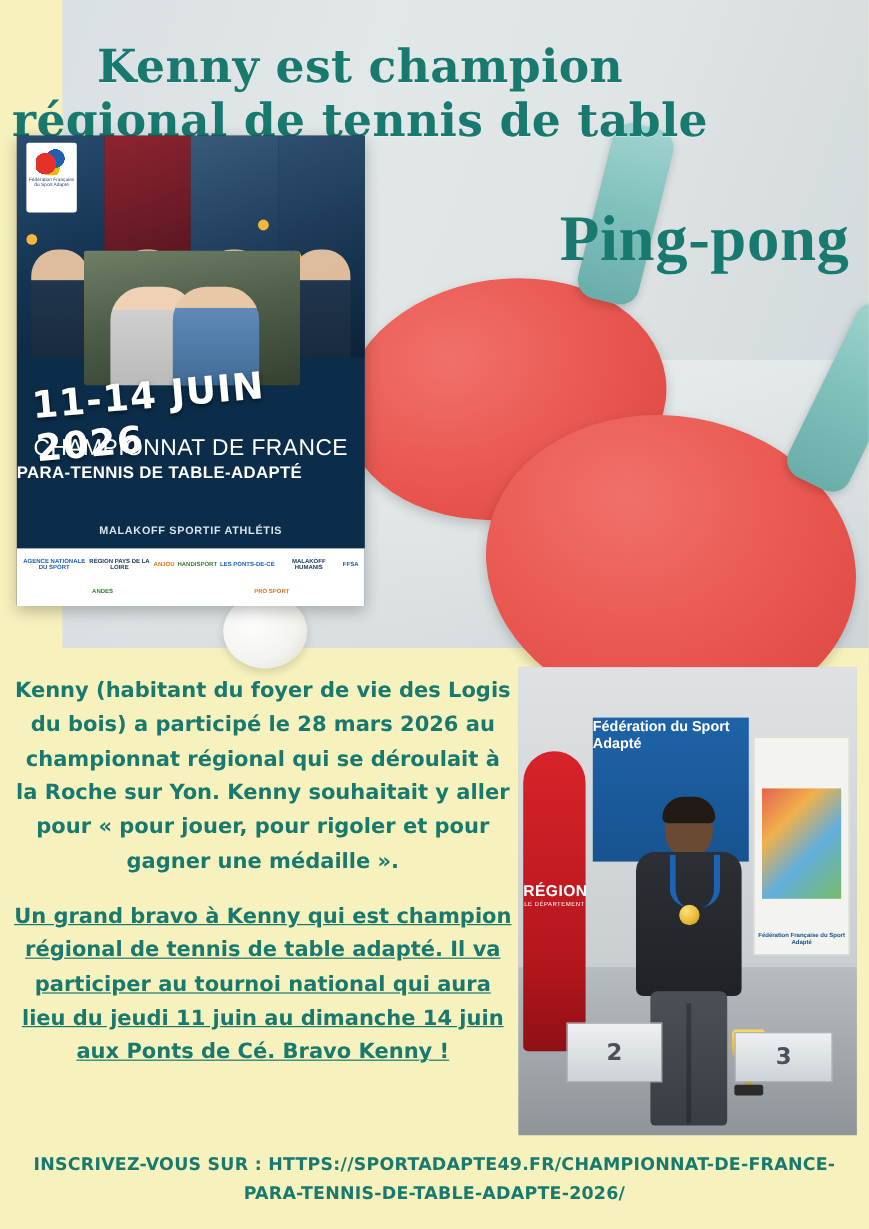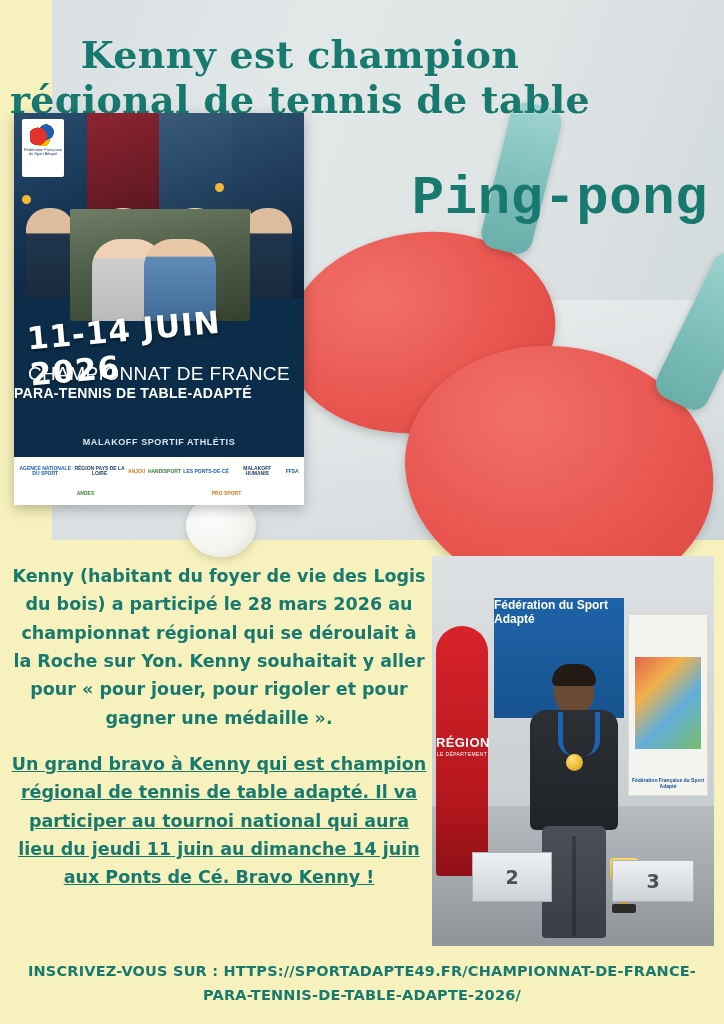--- a/index.html
+++ b/index.html
@@ -100,21 +100,21 @@
     line-height: 1.18;
     letter-spacing: 0.3px;
     text-shadow: 0 1px 0 rgba(255,255,255,0.35);
     z-index: 10;
   }
 
   .pingpong-word {
     position: absolute;
     right: 16px; top: 168px;
     color: #18796f;
-    font-family: Liberation Mono, monospace;
+    font-family: Liberation Serif, serif;
     font-weight: bold;
     font-size: 54px;
     letter-spacing: 0.5px;
     z-index: 11;
   }
 
   
   .champ-poster {
     position: absolute;
     left: 14px; top: 113px;

